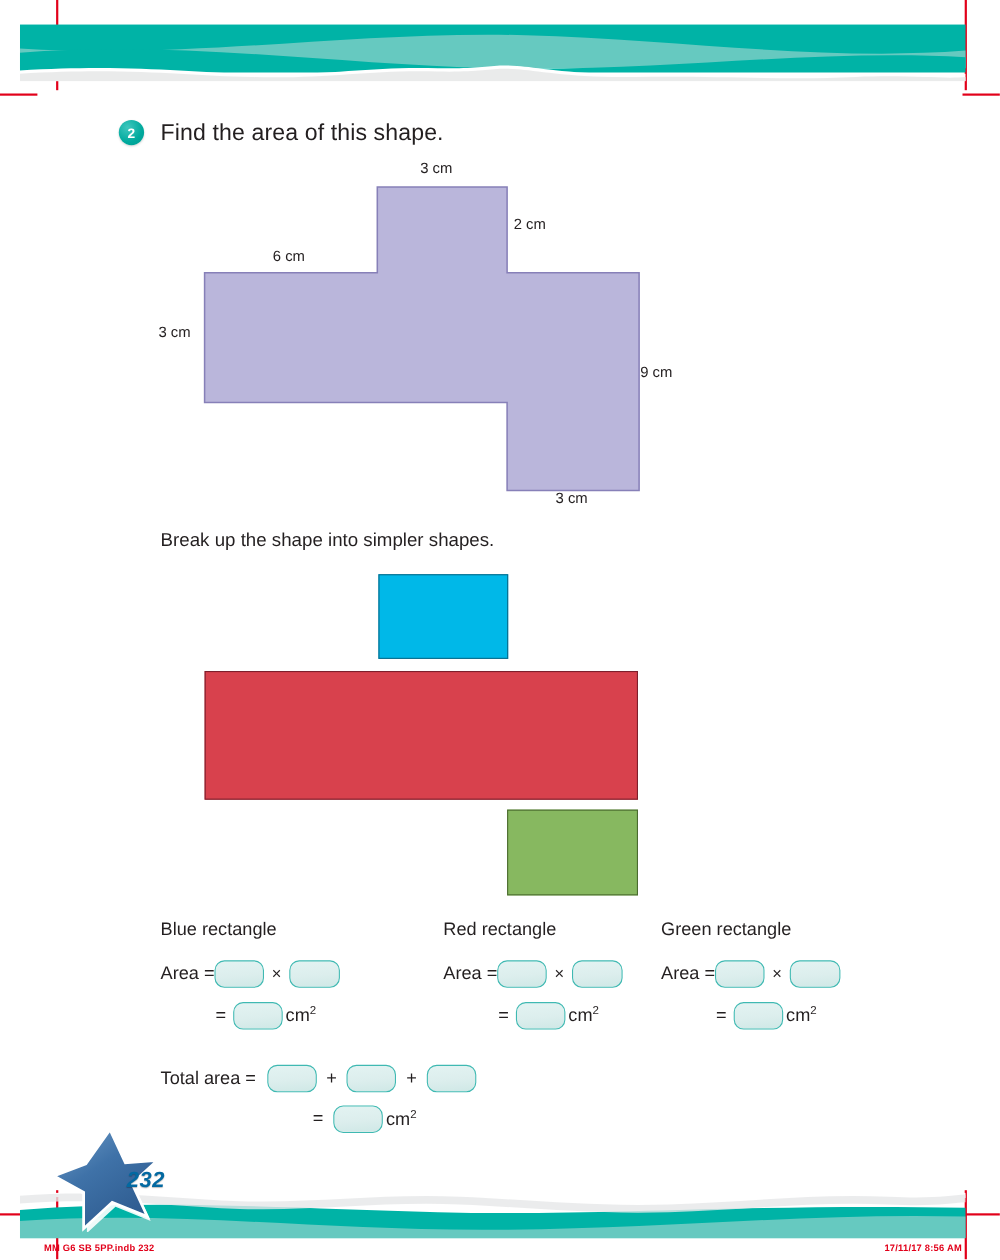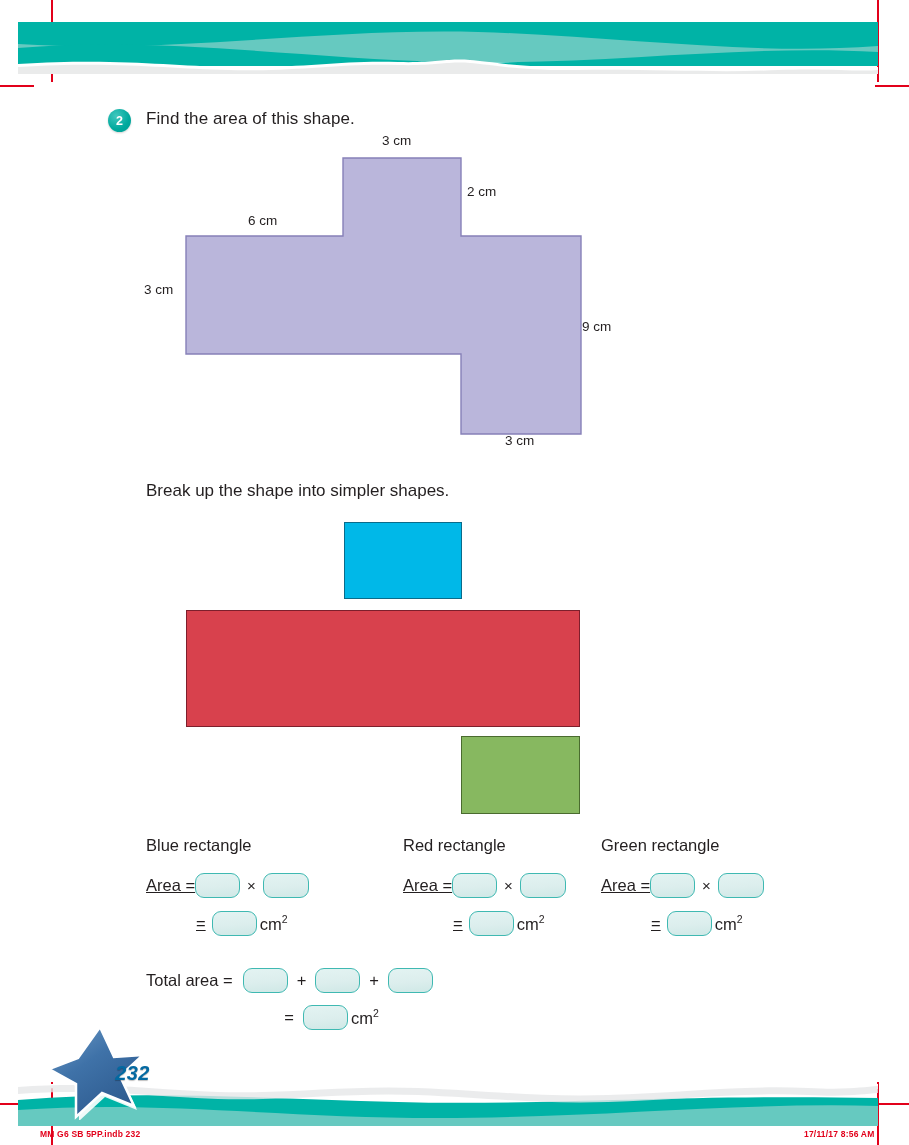--- a/index.html
+++ b/index.html
@@ -34,25 +34,25 @@
   .q-badge {
     position: absolute; left: 108px; top: 109px;
     width: 23px; height: 23px; border-radius: 50%;
     background: radial-gradient(circle at 35% 30%, #3fc7be 0%, #00a99d 60%, #019b91 100%);
     color: #ffffff; font-size: 12.5px; font-weight: bold;
     display: flex; align-items: center; justify-content: center;
     box-shadow: 0 1px 2px rgba(0,0,0,0.18);
   }
   .q-text {
     position: absolute; left: 146px; top: 109px;
-    font-size: 17px; color: #231f20; letter-spacing: 0.1px;
-  }
-
-  
-  #shape-figure { position: absolute; left: 130px; top: 128px; width: 520px; height: 330px; text-align: center; }
+    font-size: 21px; color: #231f20; letter-spacing: 0.1px;
+  }
+
+  
+  #shape-figure { position: absolute; left: 130px; top: 140px; width: 520px; height: 330px; text-align: center; }
   .shape-svg { position: absolute; left: 0; top: 0; }
   .dim {
     position: absolute; font-size: 13.5px; color: #231f20; white-space: nowrap;
   }
   .dim-top     { left: 252px; top: 5px; }
   .dim-right2  { left: 337px; top: 56px; }
   .dim-four    { left: 118px; top: 85px; }
   .dim-left3   { left: 14px; top: 154px; }
   .dim-right5  { left: 452px; top: 191px; }
   .dim-bottom3 { left: 375px; top: 305px; }
@@ -71,21 +71,21 @@
 
   
   .work-col { position: absolute; font-size: 16.5px; color: #231f20; }
   .col-blue  { left: 146px; top: 836px; }
   .col-red   { left: 403px; top: 836px; }
   .col-green { left: 601px; top: 836px; }
 
   .col-title { font-size: 16.5px; color: #231f20; margin-bottom: 16px; white-space: nowrap; }
 
   .eq-row { display: flex; align-items: center; height: 28px; margin-bottom: 10px; }
-  .eq-row .lbl { white-space: nowrap; text-decoration: underline; }
+  .eq-row .lbl { white-space: nowrap; }
   .eq-row .op  { margin: 0 7px; font-size: 15px; }
 
   .blank {
     display: inline-block;
     width: 45px; height: 25px;
     border: 1.3px solid #3fb9b2;
     border-radius: 9px;
     background: linear-gradient(175deg, #e3f3f2 0%, #dceeed 55%, #cfe8e6 100%);
     vertical-align: middle;
   }

